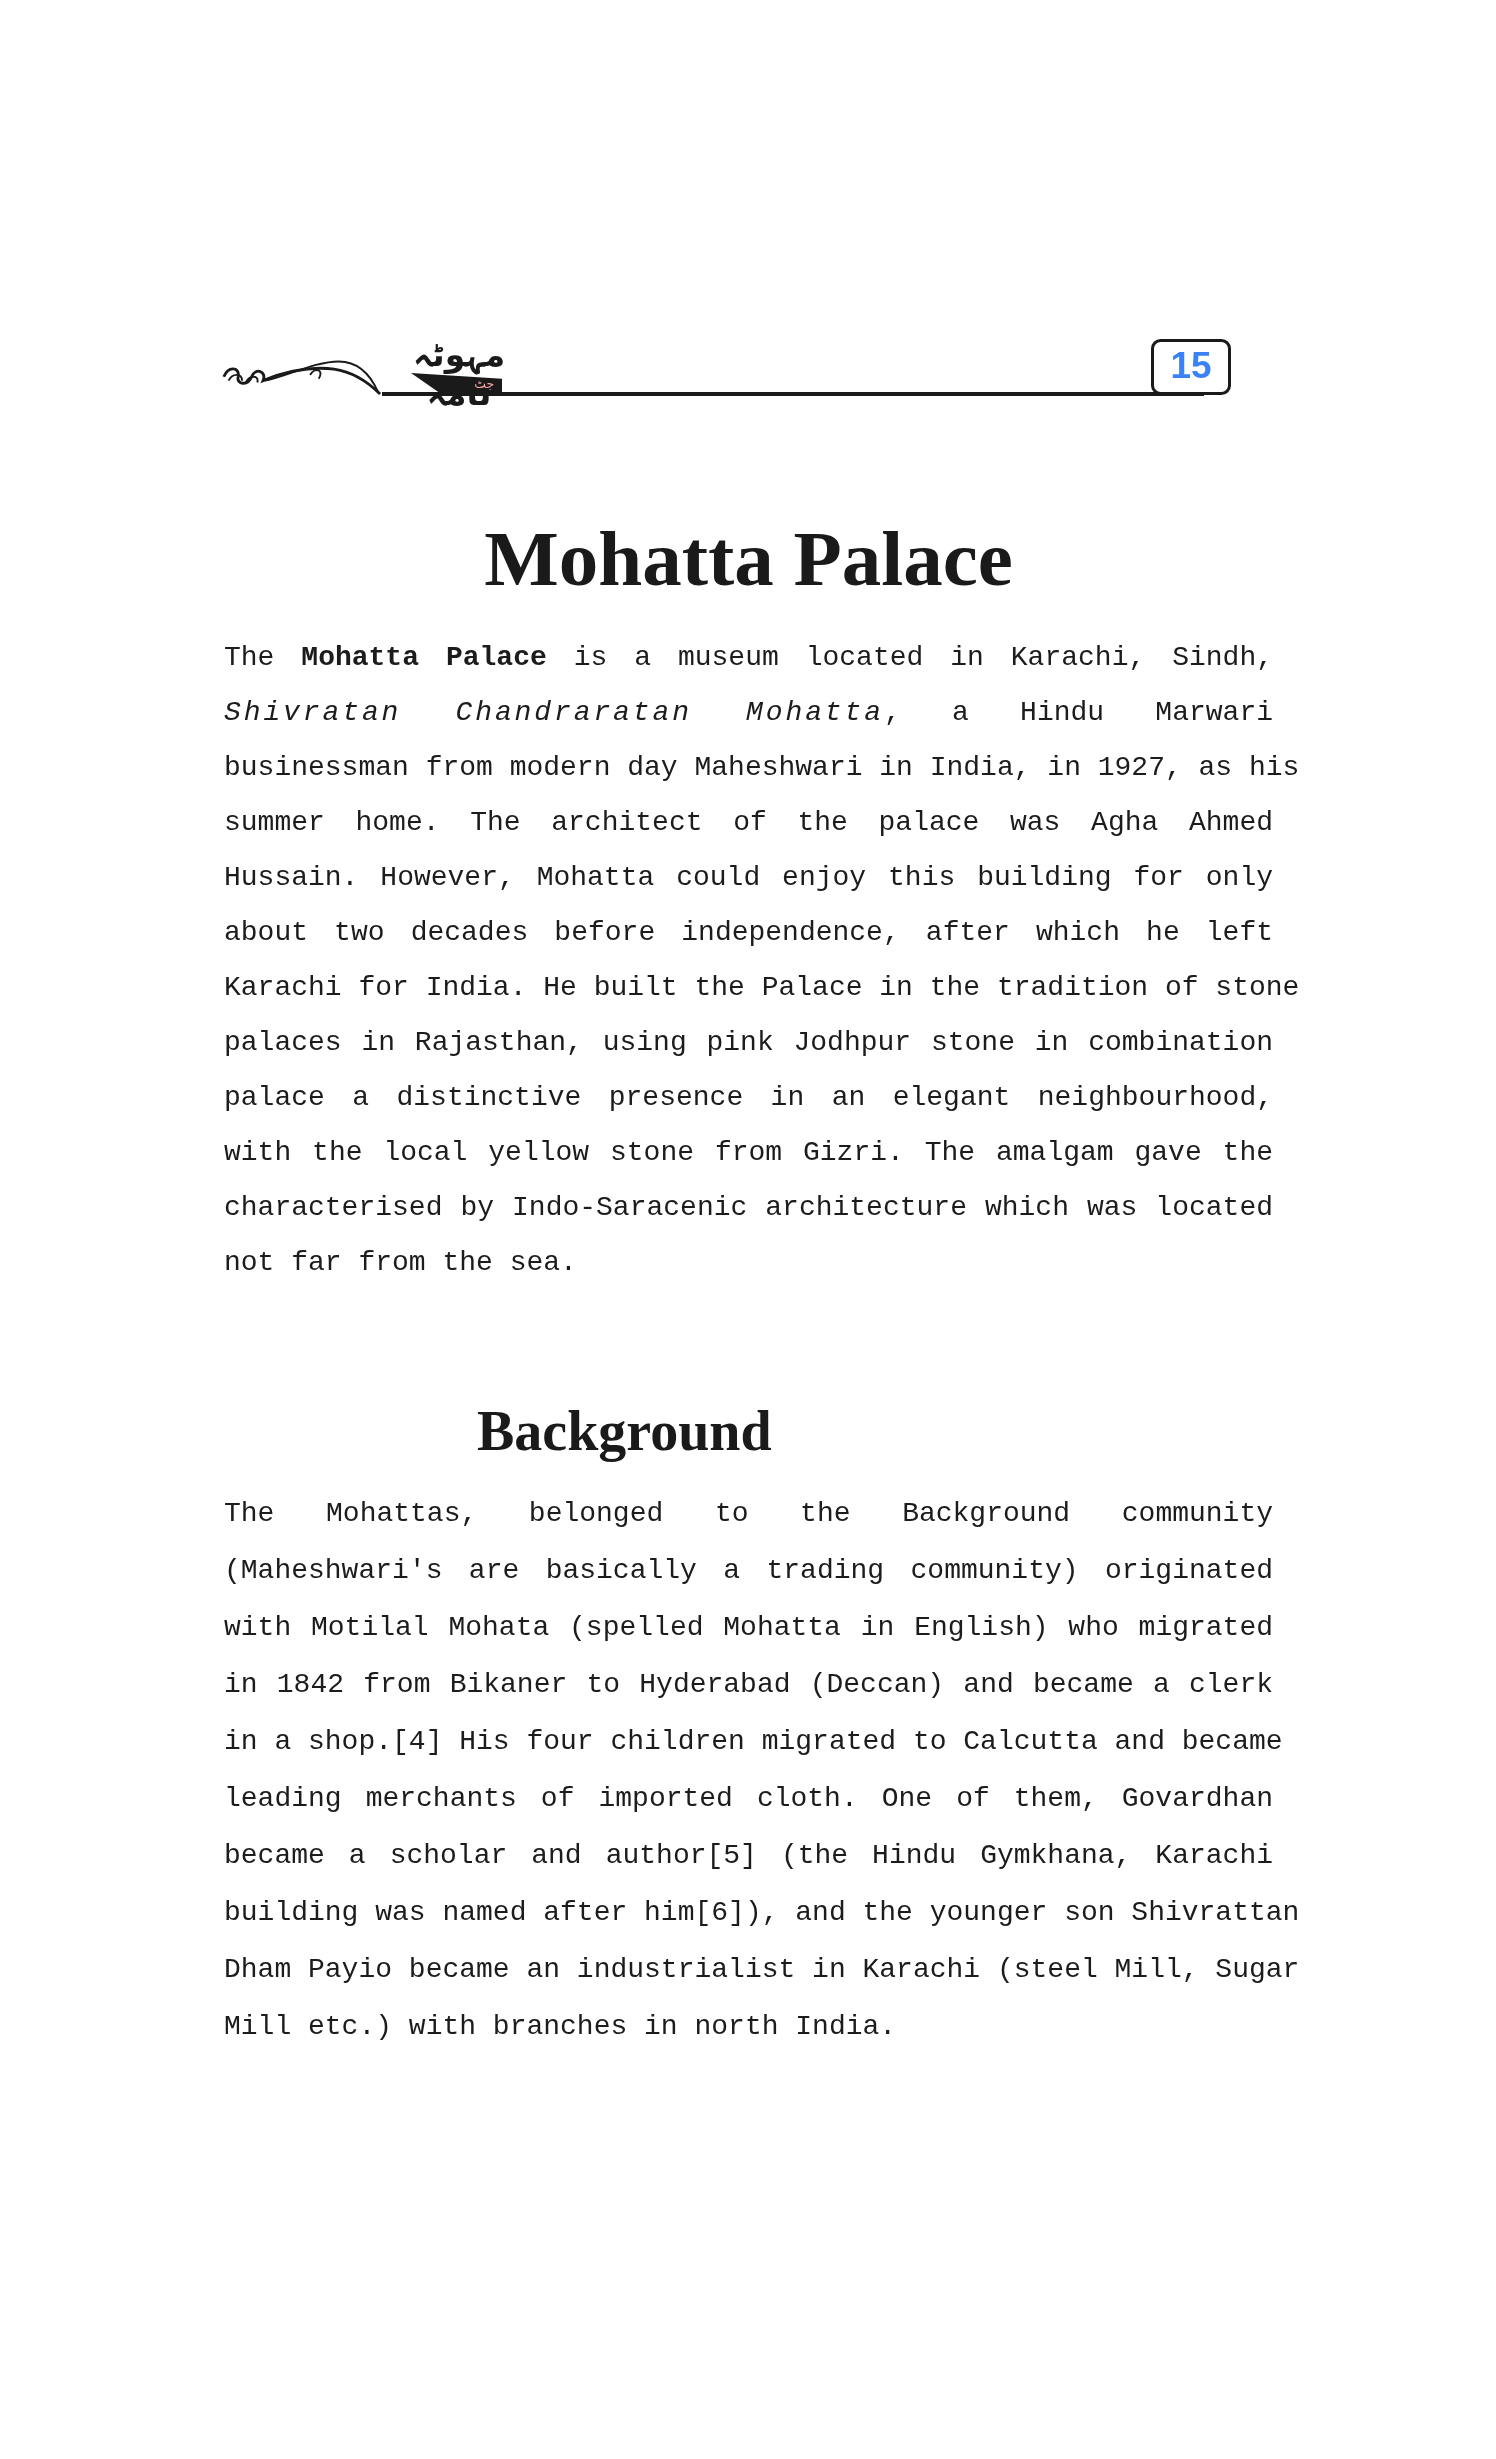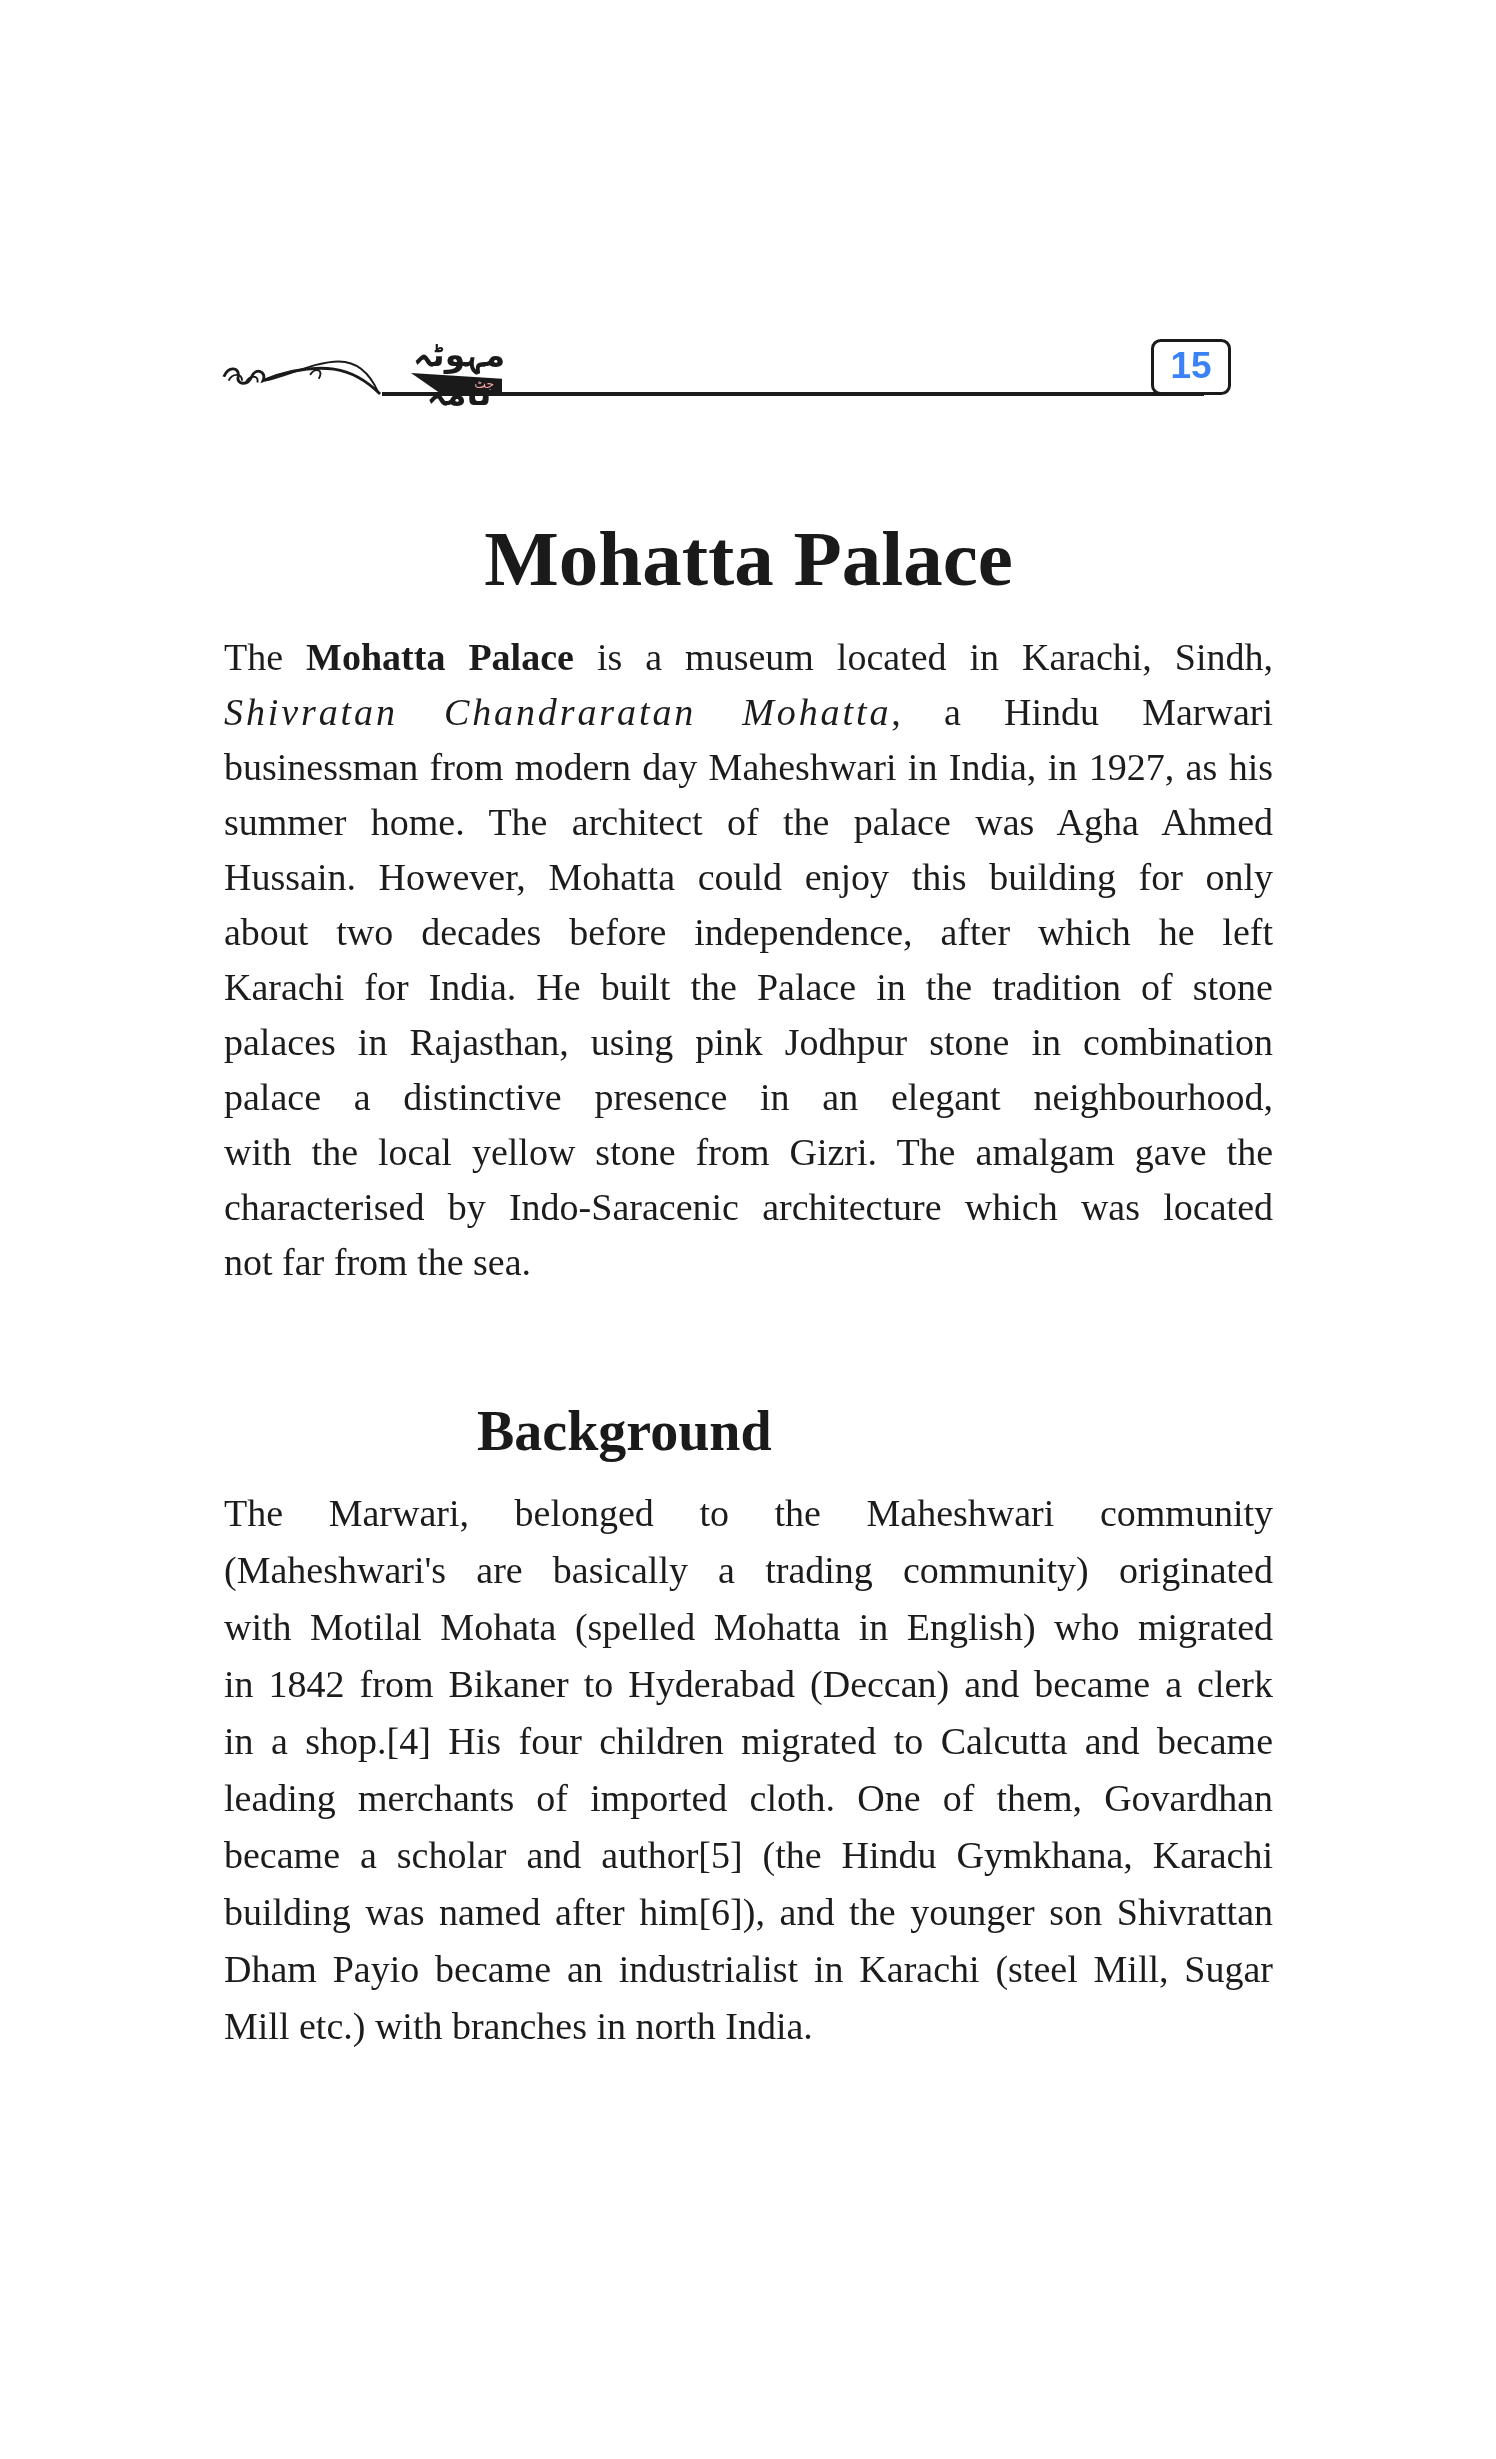--- a/index.html
+++ b/index.html
@@ -17,21 +17,21 @@
               font-family:"DejaVu Sans", sans-serif; text-align:right; padding-right:7.7px; box-sizing:border-box; line-height:21px; }
   .header-rule { position:absolute; left:163px; top:65px; width:822px; height:3.8px; background:#1a1a1a; }
   .page-number { position:absolute; left:932px; top:11.5px; width:80px; height:56px; border:3.8px solid #1a1a1a;
                  border-radius:9.6px; box-sizing:border-box; font-family:"Liberation Sans", sans-serif;
                  font-weight:bold; font-size:37px; text-align:center; line-height:48px; color:#3b82f6; background:#fff; }
 
   h1.title { position:absolute; left:0; width:1497px; top:514px; margin:0; text-align:center;
              font-size:79px; font-weight:bold; letter-spacing:0px; color:#1a1a1a; }
   h2.section { position:absolute; left:469px; top:1391px; margin:8px; font-size:56px; font-weight:bold; color:#1a1a1a; }
 
-  .para { position:absolute; left:224px; width:1049px; font-size:38px; }
+  .para { position:absolute; left:224px; width:1049px; font-size:28px;font-family:Liberation Mono, monospace; }
   .line { display:block; height:55px; line-height:55px; text-align:justify; text-align-last:justify; white-space:nowrap; }
   .line.last { text-align-last:left; }
   .b { font-weight:bold; }
   .i { font-style:italic; letter-spacing:2.9px; }
 
   #p1 { top:630px; }
   #p2 { top:1485px; }
   #p2 .line { height:57px; line-height:57px; }
 </style>
 </head>
@@ -62,21 +62,21 @@
   <span class="line">palaces in Rajasthan, using pink Jodhpur stone in combination</span>
   <span class="line">palace a distinctive presence in an elegant neighbourhood,</span>
   <span class="line">with the local yellow stone from Gizri. The amalgam gave the</span>
   <span class="line">characterised by Indo-Saracenic architecture which was located</span>
   <span class="line last">not far from the sea.</span>
 </div>
 
 <h2 class="section">Background</h2>
 
 <div class="para" id="p2">
-  <span class="line">The Marwari, belonged to the Maheshwari community</span>
+  <span class="line">The Mohattas, belonged to the Background community</span>
   <span class="line">(Maheshwari's are basically a trading community)  originated</span>
   <span class="line">with Motilal Mohata (spelled Mohatta in English) who migrated</span>
   <span class="line">in 1842 from Bikaner to Hyderabad (Deccan) and became a clerk</span>
   <span class="line">in a shop.[4] His four children migrated to Calcutta and became</span>
   <span class="line">leading merchants of imported cloth. One of them, Govardhan</span>
   <span class="line">became a scholar and author[5] (the Hindu Gymkhana, Karachi</span>
   <span class="line">building was named after him[6]), and the younger son Shivrattan</span>
   <span class="line">Dham Payio became an industrialist in Karachi (steel Mill, Sugar</span>
   <span class="line last">Mill etc.) with branches in north India.</span>
 </div>

